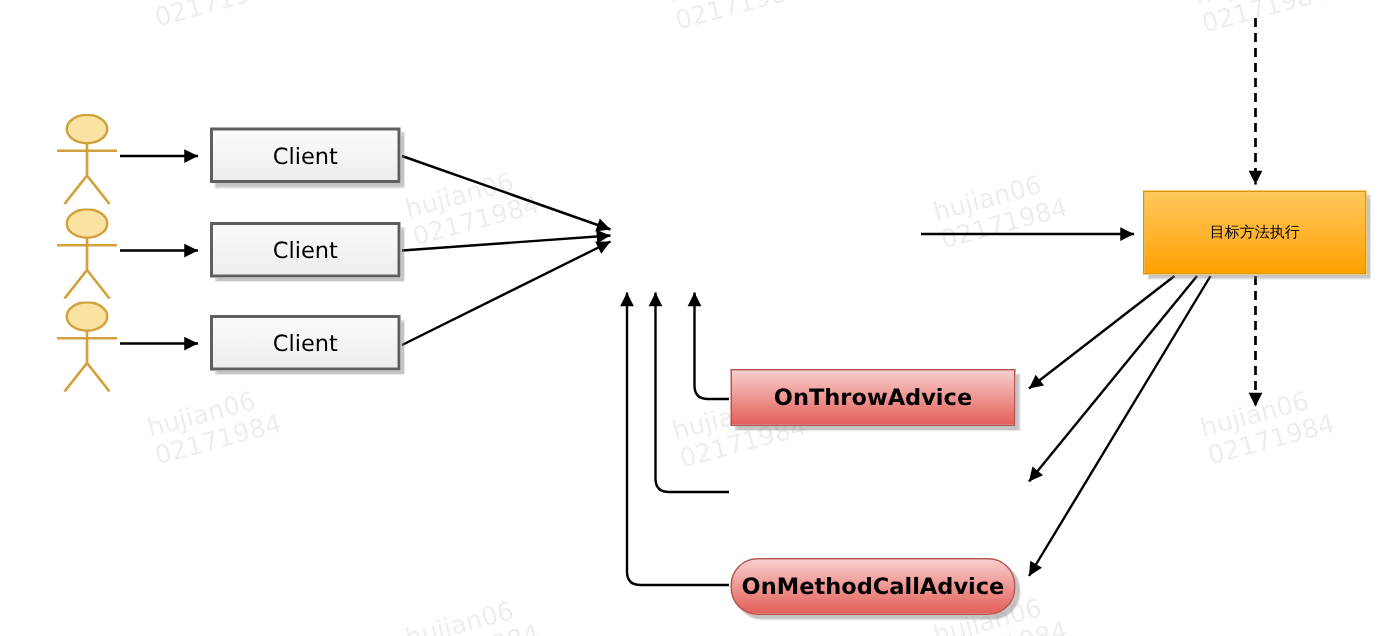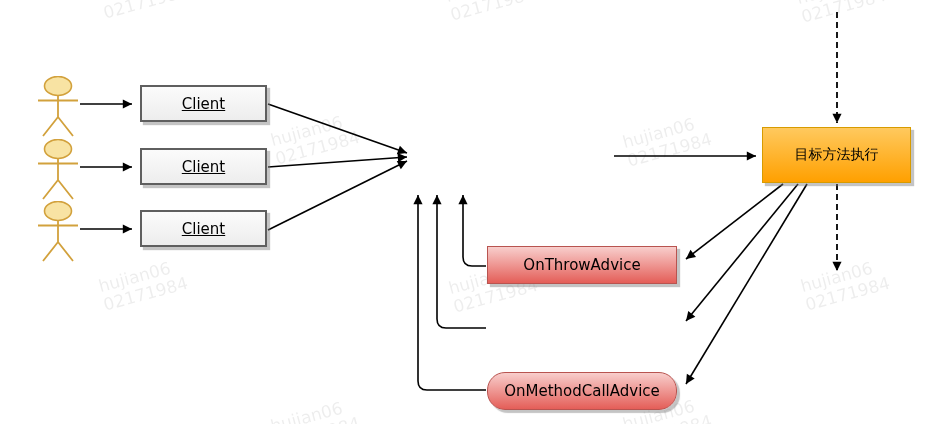--- a/index.html
+++ b/index.html
@@ -20,36 +20,36 @@
   
   .node{
     position:absolute;display:flex;align-items:center;justify-content:center;
     box-sizing:border-box;color:#000;text-align:center;
     box-shadow:3px 3px 1px rgba(125,125,125,0.45);
   }
   .client{
     left:140px;width:127px;height:37px;font-size:15px;
     border:2px solid #5f5f5f;
     background:linear-gradient(#fbfbfb,#ededed);
-    text-decoration:underline;
   }
   .client-1{top:85px;} .client-2{top:148px;} .client-3{top:210px;}
   .processor{
     left:413px;top:127px;width:200px;height:62px;font-size:15px;
     border:1px solid #d6b656;background:#fff2cc;
   }
   .target{
-    left:762px;top:127px;width:149px;height:56px;font-size:14px;
+    left:762px;top:127px;width:149px;height:56px;font-size:10px;
     border:1px solid #d79b00;
     background:linear-gradient(#ffc95e,#ffa000);
   }
   .advice{
     left:487px;width:190px;height:38px;font-size:15px;
     border:1px solid #b85450;
     background:linear-gradient(#f8cecc,#e45e58);
+    font-weight:bold;
   }
   .advice-1{top:246px;} .advice-2{top:309px;} .advice-3{top:372px;border-radius:18px;}
   
   .layer{position:absolute;left:0;top:0;pointer-events:none;}
   .actor{position:absolute;width:40px;height:62px;}
   .actor-1{left:38px;top:76px;} .actor-2{left:38px;top:139px;} .actor-3{left:38px;top:201px;}
 </style>
 </head>
 <body>
 

